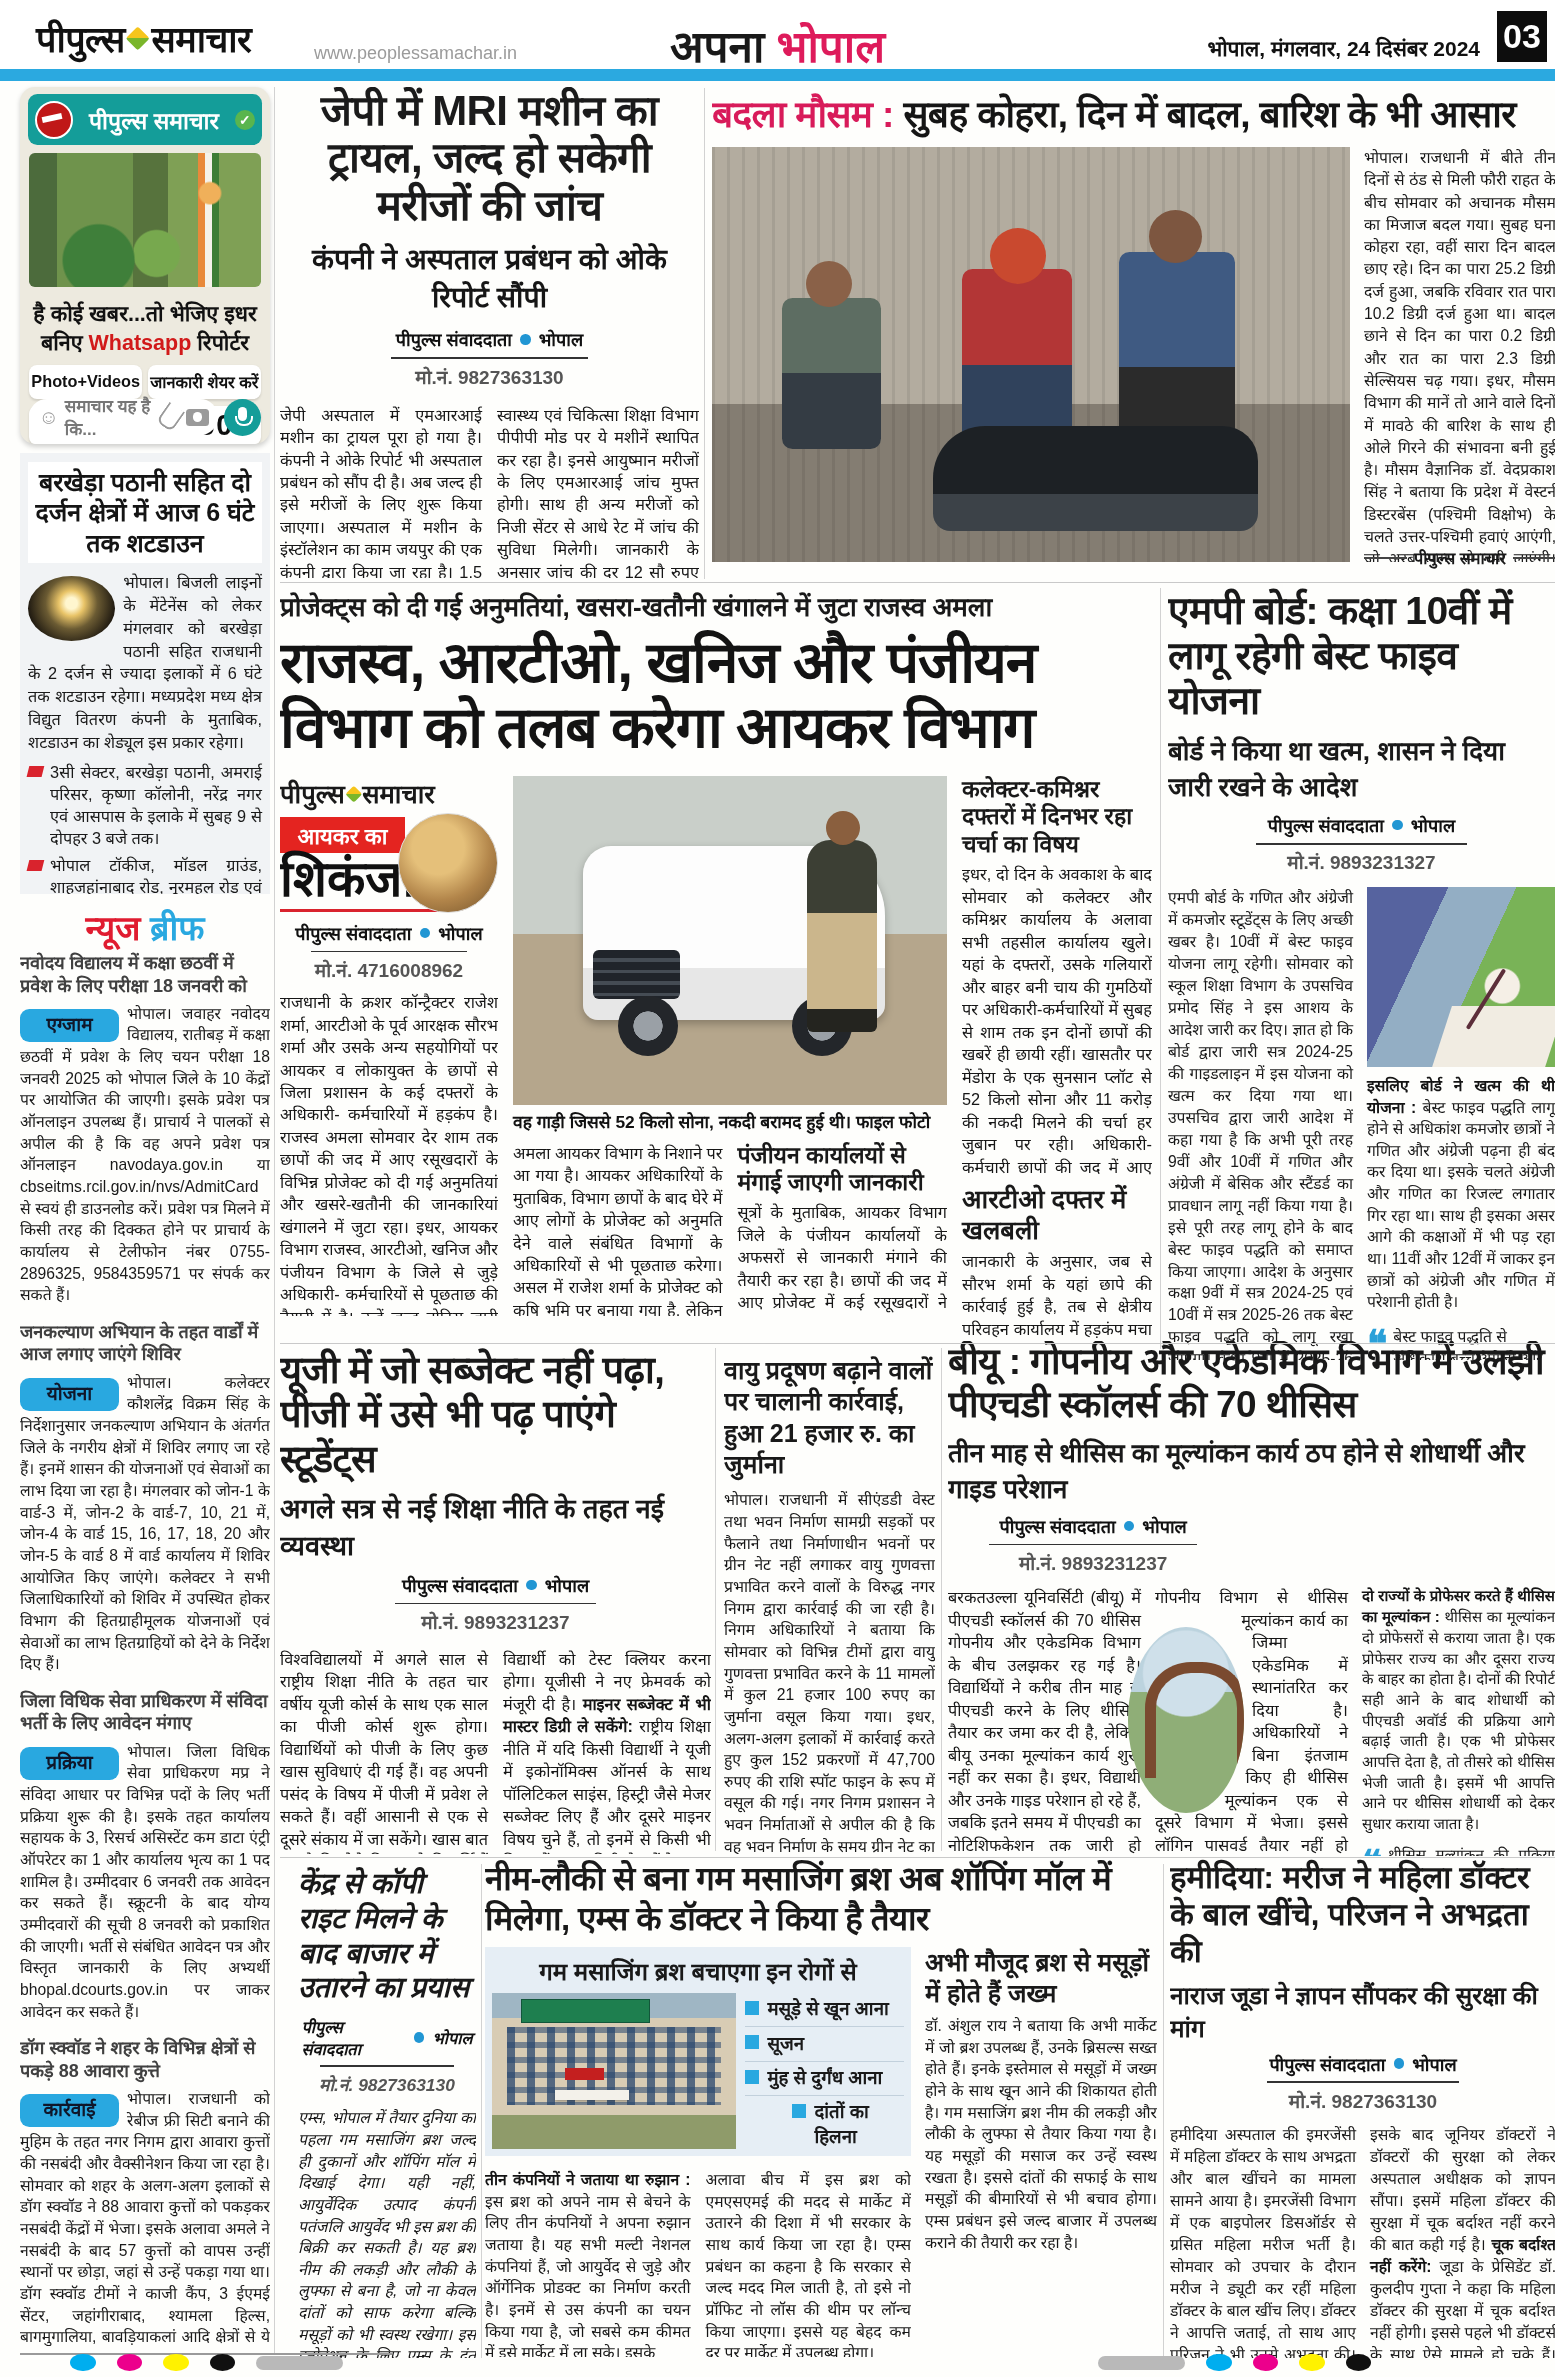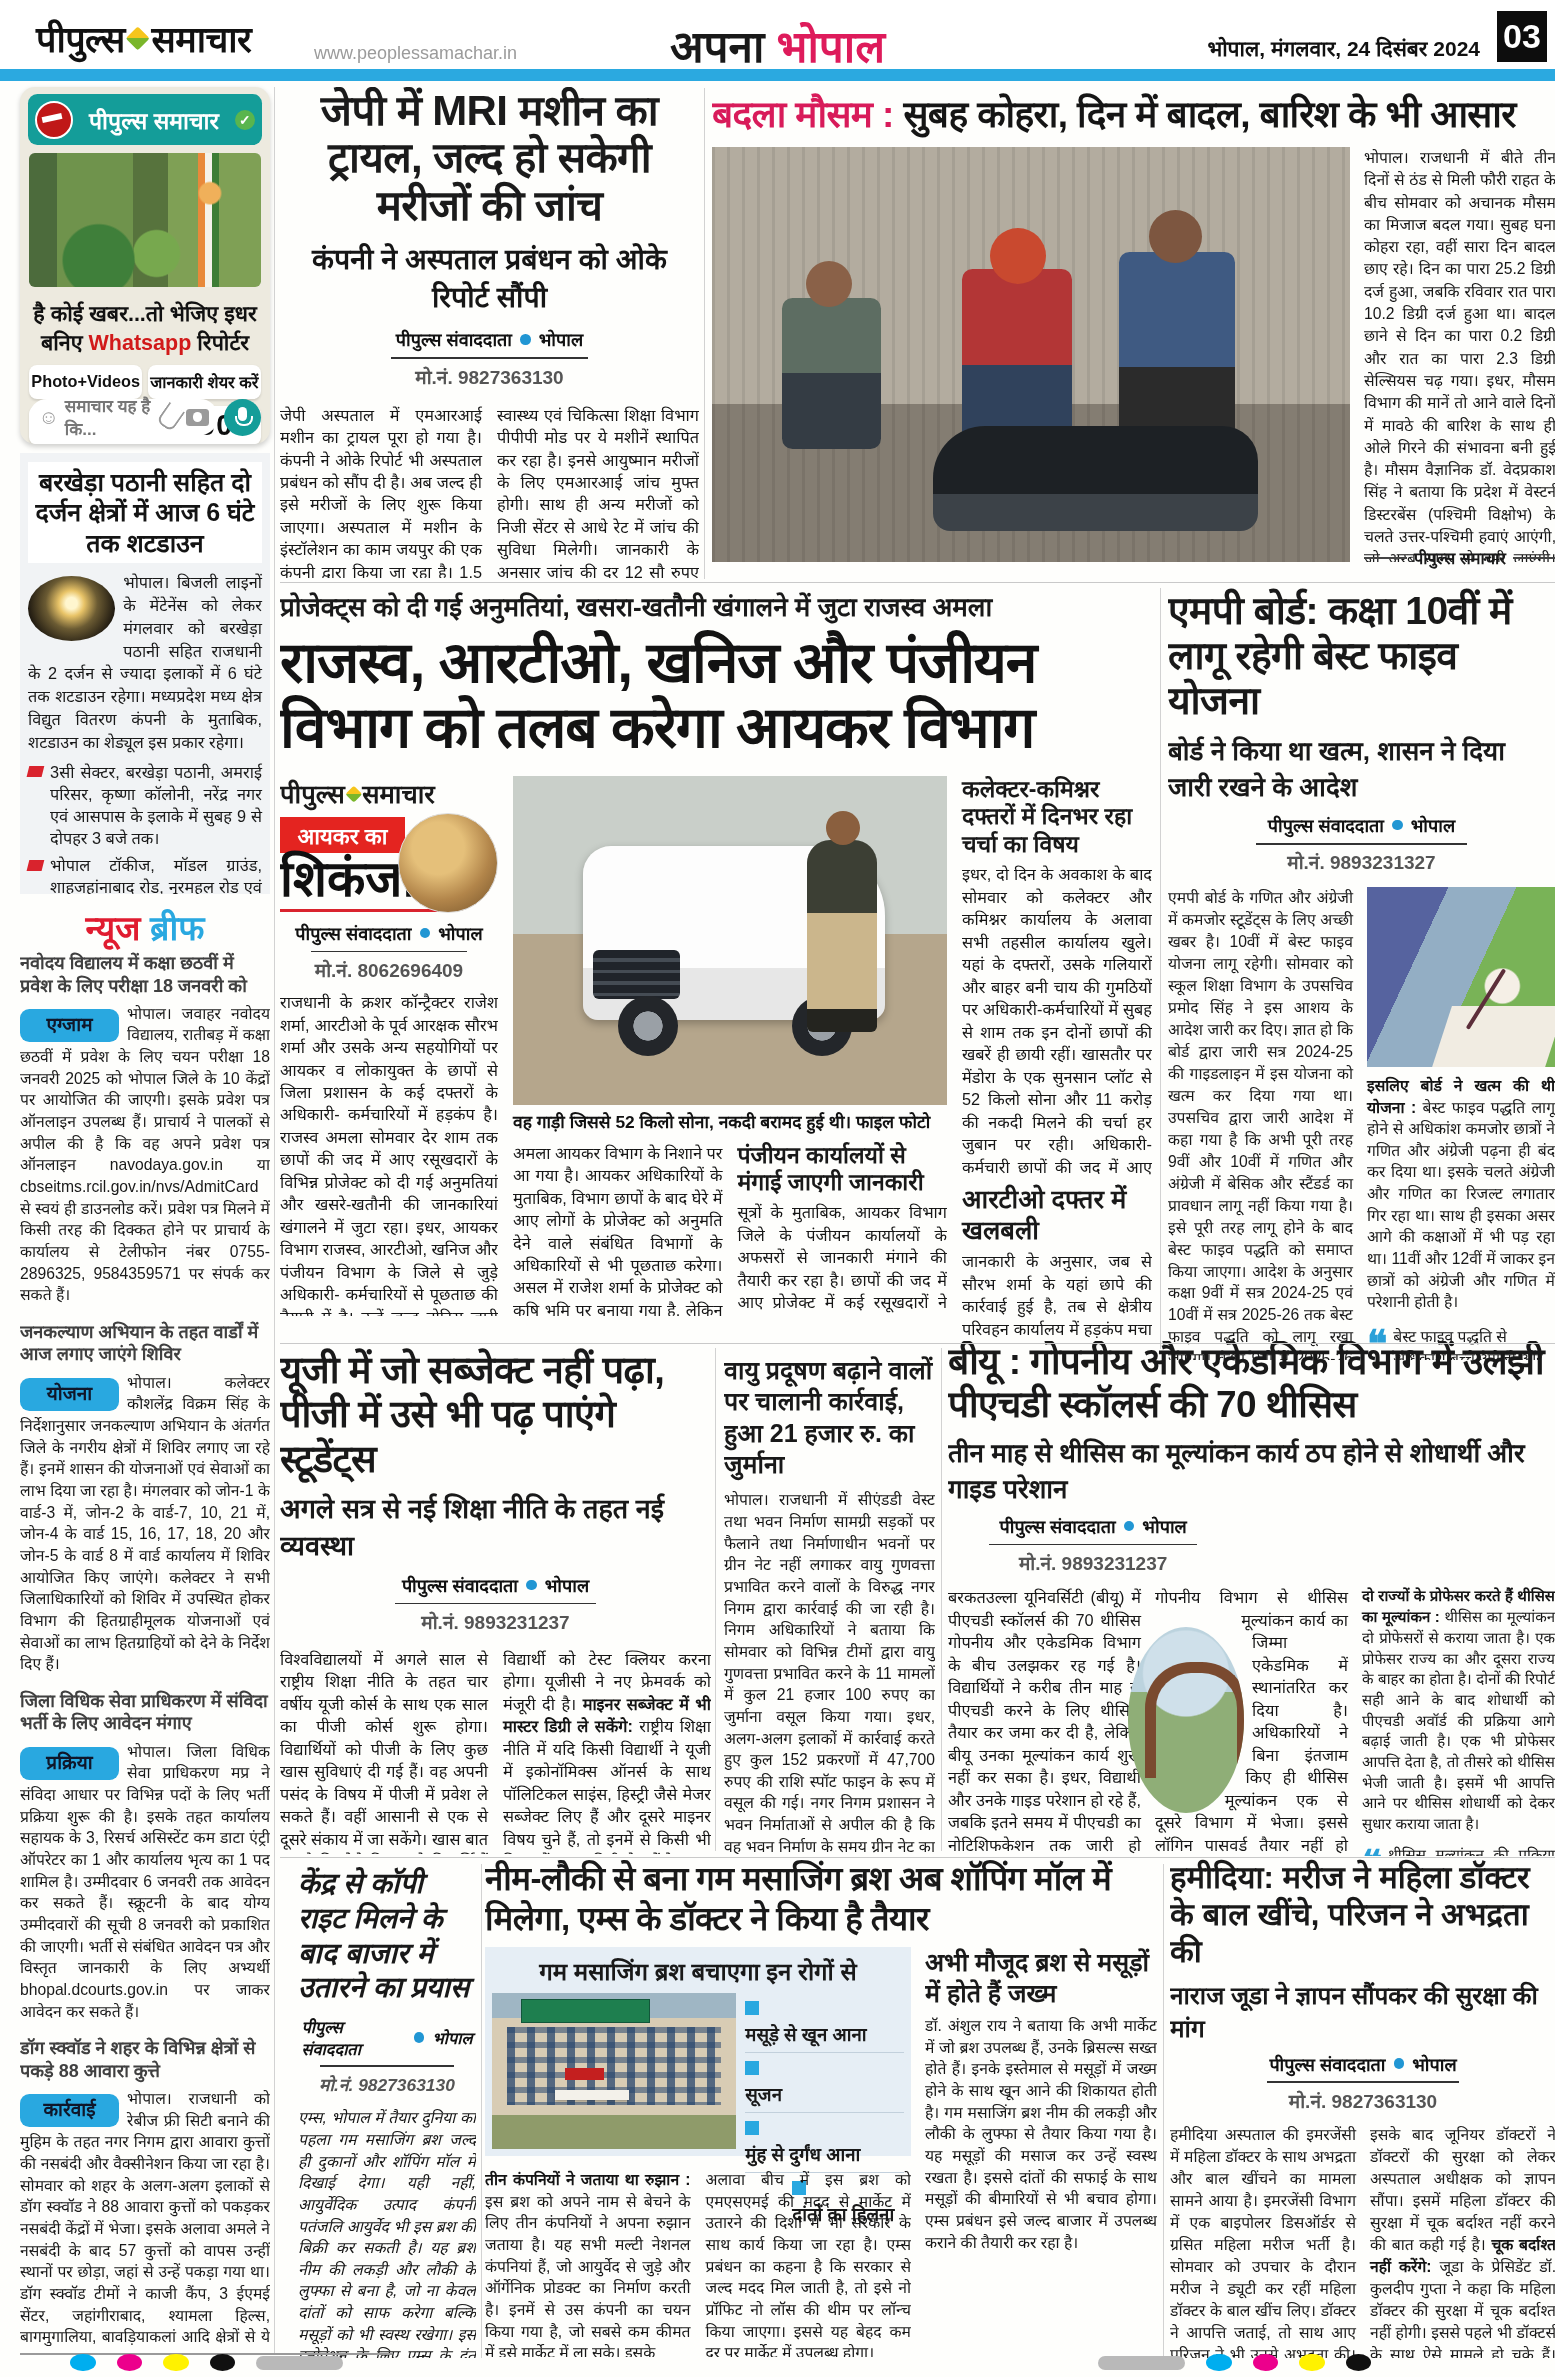--- a/index.html
+++ b/index.html
@@ -165,21 +165,21 @@
   .brush-box h3{margin:1.2px 0 5.8px;font-size:24px;font-weight:900;text-align:center;}
   .brush-inner{display:flex;gap:9.3px;}
   .aiims{width:244px;height:156px;flex:none;position:relative;background:linear-gradient(180deg,#9fb6c4 0 16%,#d8ccb4 16% 78%,#8f9b6a 78% 100%);overflow:hidden;}
   .aiims .sign{position:absolute;left:12%;top:4%;width:52%;height:14%;background:#1e7f4f;border:1.7px solid #12563a;}
   .aiims .win{position:absolute;left:6%;top:22%;width:88%;height:50%;background:
      repeating-linear-gradient(90deg,rgba(40,70,110,.75) 0 8.1px,transparent 8.1px 20px),
      repeating-linear-gradient(180deg,rgba(40,70,110,.55) 0 5.8px,transparent 5.8px 15px);}
   .aiims .red{position:absolute;left:30%;top:48%;width:16%;height:8%;background:#c41f1f;}
   .aiims .canopy{position:absolute;left:26%;top:62%;width:30%;height:7%;background:#f3f1ea;box-shadow:0 1.7px 2.9px rgba(0,0,0,.3);}
   .dis-ul{margin:0;padding:0;list-style:none;flex:1;}
-  .dis-ul li{display:flex;gap:8.1px;align-items:flex-start;font-weight:800;font-size:18.6px;line-height:1.3;padding:4.6px 0;border-bottom:1.2px solid #c2d0dc;flex-direction:column;}
+  .dis-ul li{display:flex;gap:8.1px;align-items:flex-start;font-weight:800;font-size:18.6px;line-height:1.3;padding:4.6px 0;border-bottom:1.2px solid #c2d0dc;}
   .dis-ul li:last-child{border-bottom:none;padding-left:47px;}
   .sq-blue{flex:none;width:14px;height:14px;background:#29a8e0;margin-top:3.5px;}
   .brush-right{position:absolute;left:440px;top:88px;width:232px;height:410px;overflow:hidden;}
   .brush-right h3{margin:0 0 7px;font-size:25px;line-height:1.22;font-weight:900;}
   .brush-cols{position:absolute;left:0;top:310px;width:426px;height:188px;display:flex;gap:15px;overflow:hidden;}
   .brush-cols>div{flex:1;}
   
   .ham{position:absolute;left:1170px;top:1859px;width:386px;height:499px;overflow:hidden;}
   .ham h1{margin:0;font-size:31px;line-height:1.2;font-weight:900;}
   .ham h2{margin:7px 0 0;font-size:24.4px;font-weight:800;}
@@ -346,21 +346,21 @@
         <div class="tax-shik">शिकंजा</div>
         <div class="tax-redline"></div>
         <span class="shik-circ"></span>
         <div class="bybox">
           <div class="byline">
               <span>पीपुल्स संवाददाता</span>
               <span class="bdot"></span>
               <span>भोपाल</span>
             </div>
           <div class="byrule"></div>
-          <div class="byphone">मो.नं. 8062696409</div>
+          <div class="byphone">मो.नं. 4716008962</div>
         </div>
         <div class="body-txt">राजधानी के क्रशर कॉन्ट्रैक्टर राजेश शर्मा, आरटीओ के पूर्व आरक्षक सौरभ शर्मा और उसके अन्य सहयोगियों पर आयकर व लोकायुक्त के छापों से जिला प्रशासन के कई दफ्तरों के अधिकारी- कर्मचारियों में हड़कंप है। राजस्व अमला सोमवार देर शाम तक छापों की जद में आए रसूखदारों के विभिन्न प्रोजेक्ट को दी गई अनुमतियां और खसरे-खतौनी की जानकारियां खंगालने में जुटा रहा। इधर, आयकर विभाग राजस्व, आरटीओ, खनिज और पंजीयन विभाग के जिले से जुड़े अधिकारी- कर्मचारियों से पूछताछ की तैयारी में है। उन्हें जल्द नोटिस जारी कर तलब किया जाएगा। दरअसल, राजेश शर्मा और उसके सहयोगियों के मेगा प्रोजेक्ट 'सेंट्रल पार्क' सहित अन्य प्रोजेक्ट को अनुमति देने वाले कई विभागों का</div>
       </div>
       <div class="tax-mid">
         <div class="car-photo">
           <span class="car-win"></span>
           <span class="car-body"></span>
           <span class="car-grille"></span>
           <span class="wheel" style="left:105px;"></span>
           <span class="wheel" style="left:279px;"></span>

